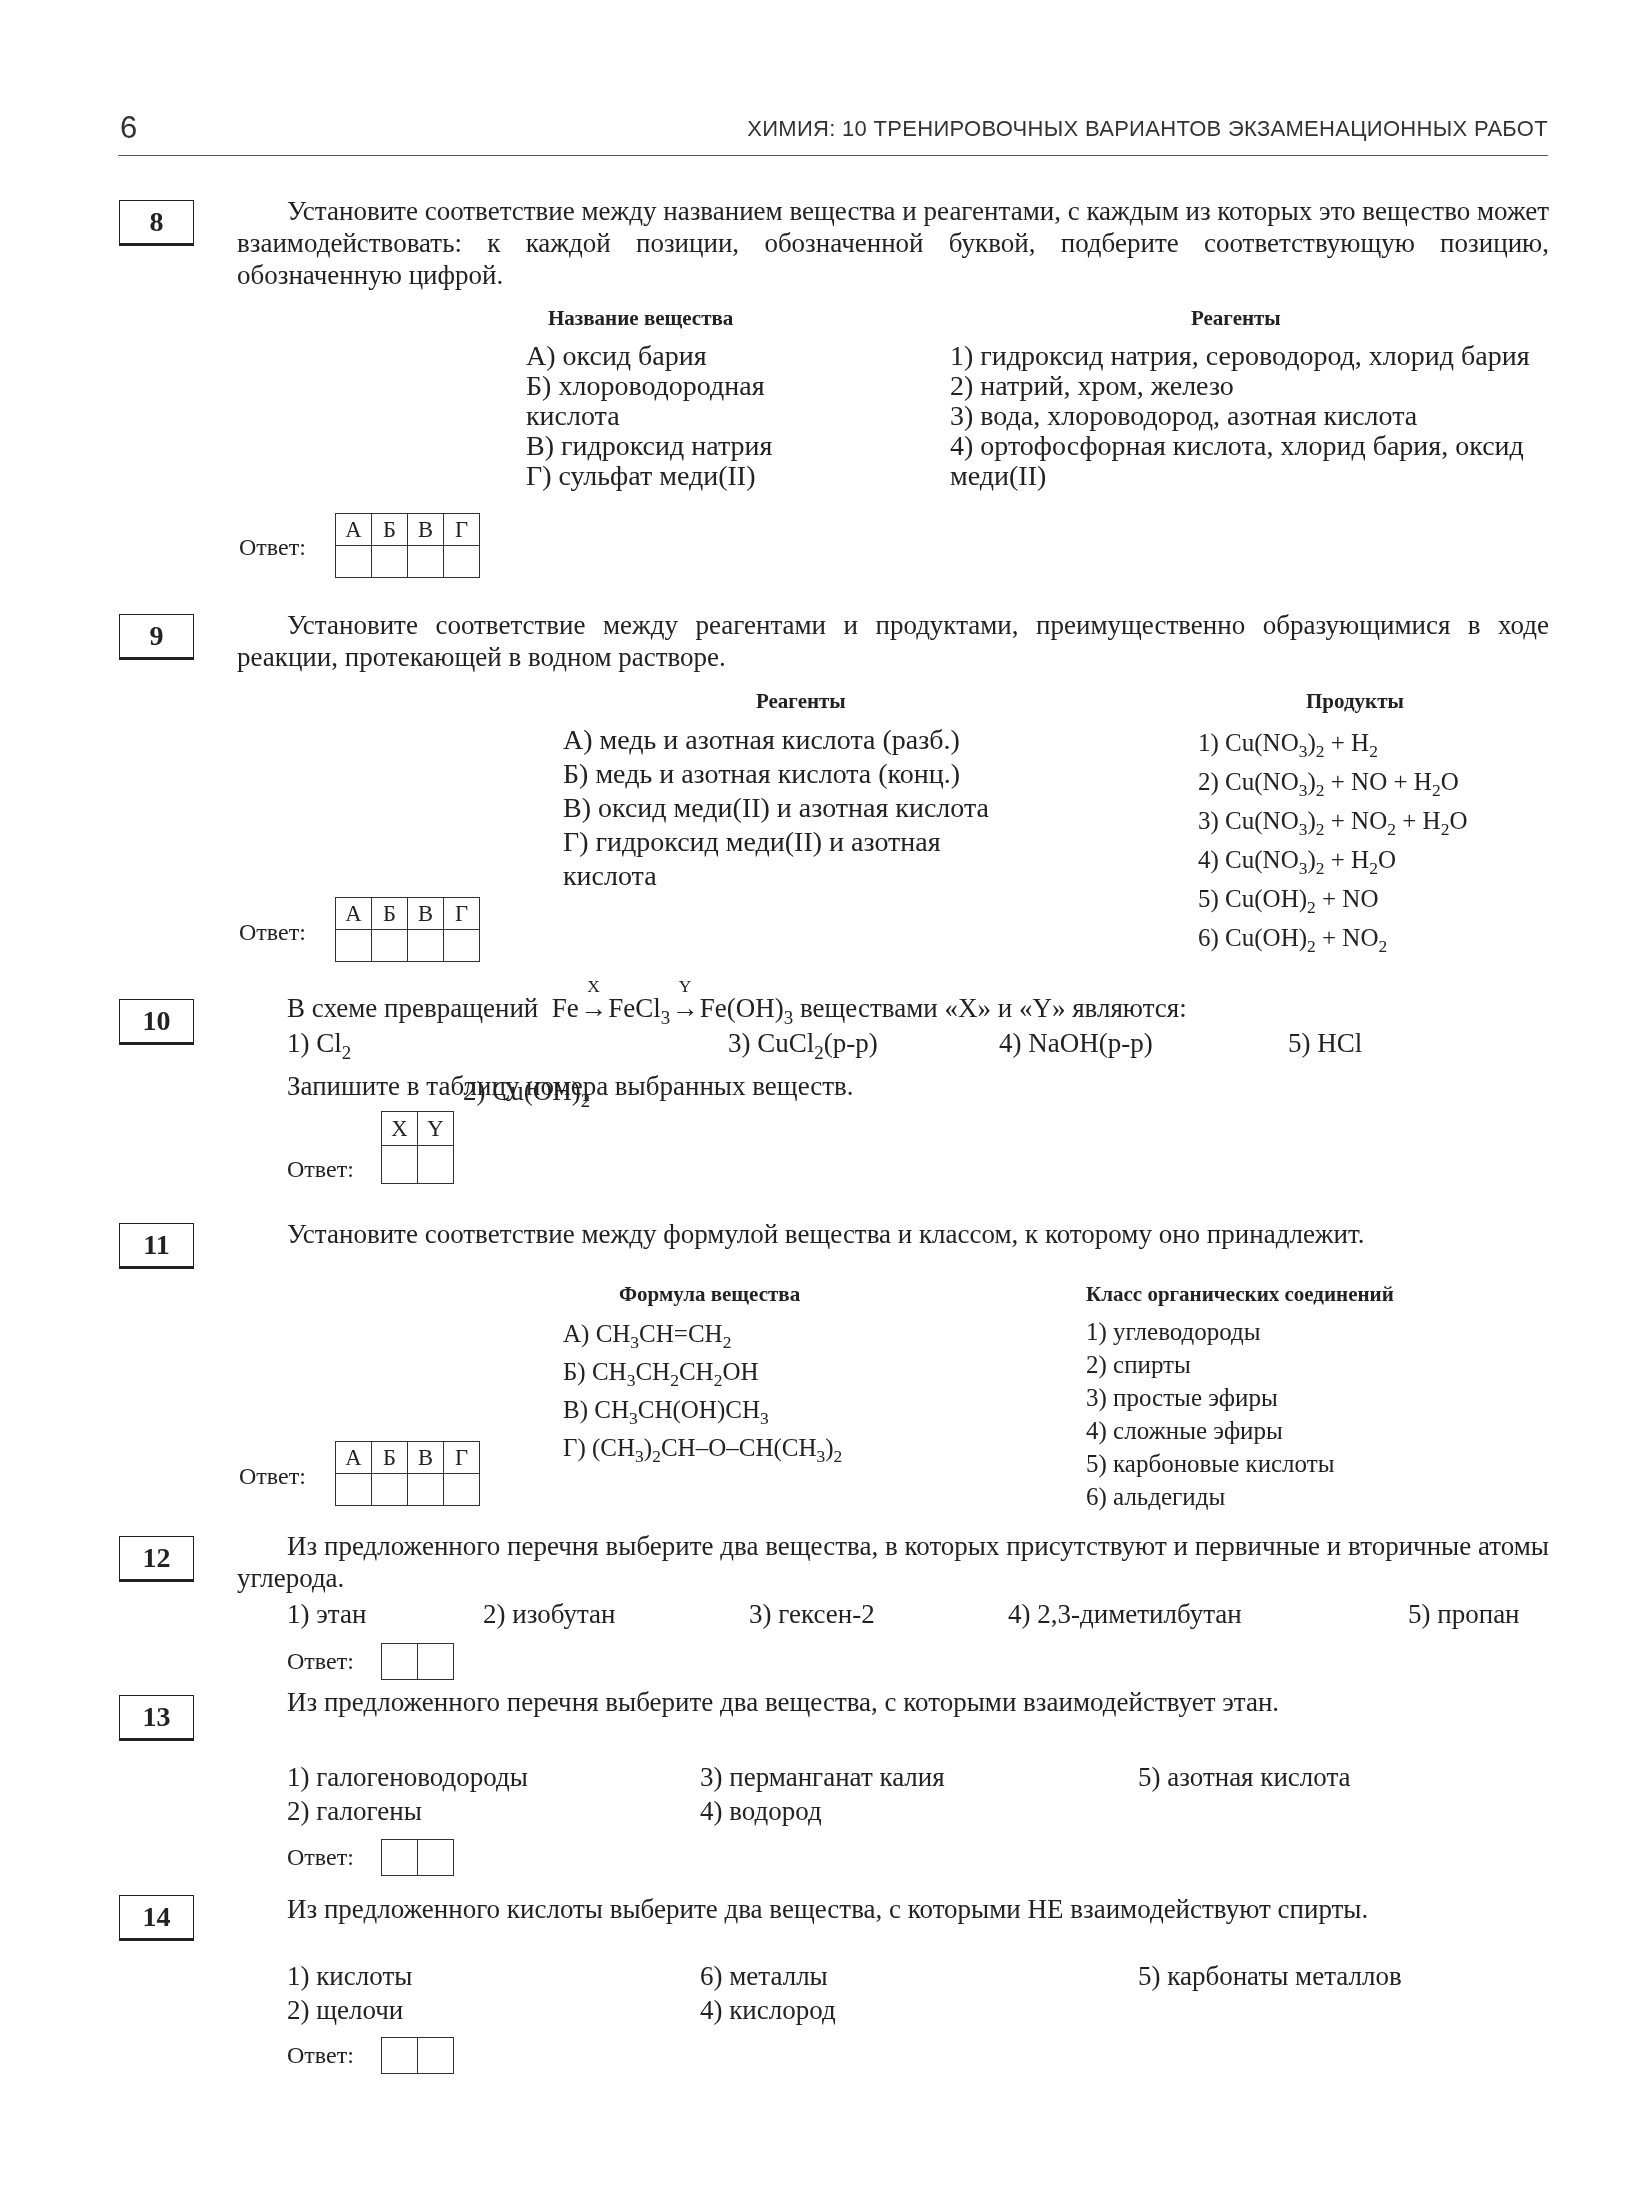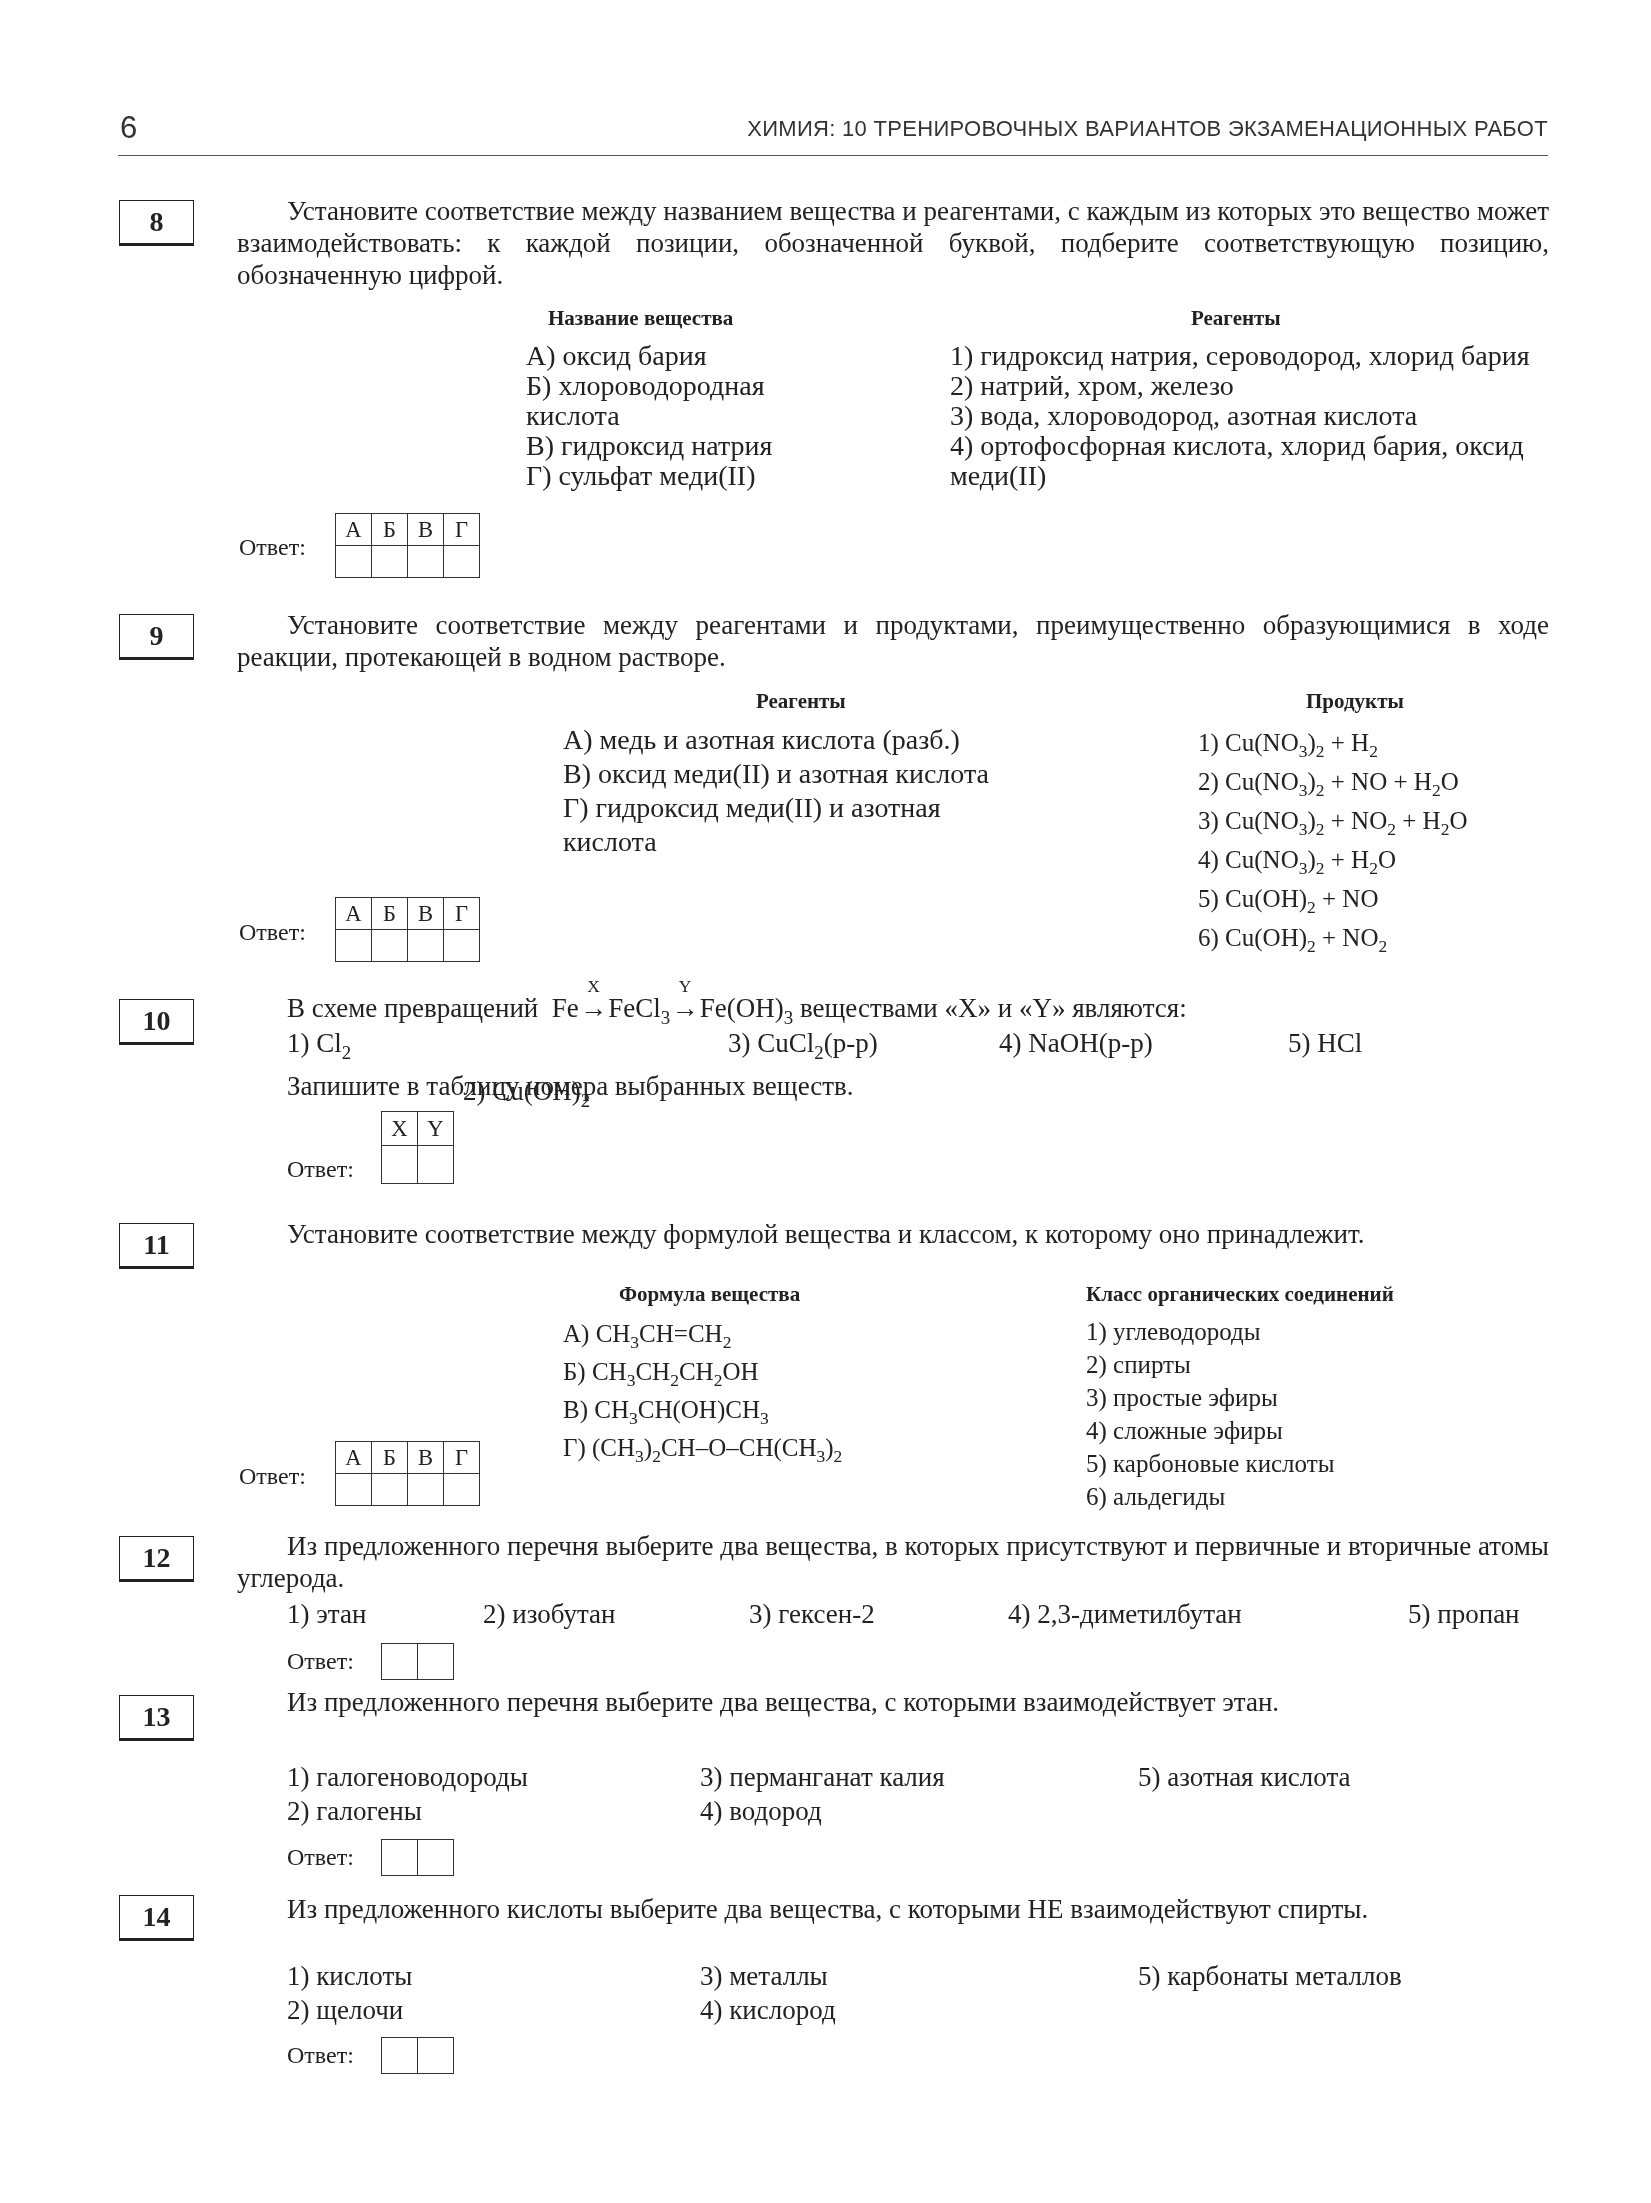--- a/index.html
+++ b/index.html
@@ -68,20 +68,21 @@
     </table>
 </section>
 
 <section>
   <div class="abs qbox" style="top:614px">9</div>
   <div class="abs para" style="top:609px"><span class="ind"></span><span>Установите соответствие между реагентами и продуктами, преимущественно образующимися в ходе реакции, протекающей в водном растворе.</span></div>
   <div class="abs colhead" style="left:756px;top:689px">Реагенты</div>
   <div class="abs colhead" style="left:1306px;top:689px">Продукты</div>
   <div class="abs" style="left:563px;top:723px;width:487px">
     <div class="itemw" style="line-height:34px">А) медь и азотная кислота (разб.)</div>
+    <div class="itemw" style="line-height:34px">Б) медь и азотная кислота (конц.)</div>
     <div class="itemw" style="line-height:34px">В) оксид меди(II) и азотная кислота</div>
     <div class="itemw" style="line-height:34px;width:435px">Г) гидроксид меди(II) и азотная кислота</div>
   </div>
   <div class="abs" style="left:1198px;top:723px">
     <div class="item" style="line-height:39px">1) Cu(NO<sub>3</sub>)<sub>2</sub> + H<sub>2</sub></div>
     <div class="item" style="line-height:39px">2) Cu(NO<sub>3</sub>)<sub>2</sub> + NO + H<sub>2</sub>O</div>
     <div class="item" style="line-height:39px">3) Cu(NO<sub>3</sub>)<sub>2</sub> + NO<sub>2</sub> + H<sub>2</sub>O</div>
     <div class="item" style="line-height:39px">4) Cu(NO<sub>3</sub>)<sub>2</sub> + H<sub>2</sub>O</div>
     <div class="item" style="line-height:39px">5) Cu(OH)<sub>2</sub> + NO</div>
     <div class="item" style="line-height:39px">6) Cu(OH)<sub>2</sub> + NO<sub>2</sub></div>
@@ -207,21 +208,21 @@
     </tr>
   </tbody>
     </table>
 </section>
 
 <section>
   <div class="abs qbox" style="top:1895px">14</div>
   <div class="abs para" style="top:1893px"><span class="ind"></span><span>Из предложенного кислоты выберите два вещества, с которыми НЕ взаимодействуют спирты.</span></div>
   <div class="abs opt" style="left:287px;top:1961px">1) кислоты</div>
   <div class="abs opt" style="left:287px;top:1995px">2) щелочи</div>
-  <div class="abs opt" style="left:700px;top:1961px">3) металлы</div>
+  <div class="abs opt" style="left:700px;top:1961px">6) металлы</div>
   <div class="abs opt" style="left:700px;top:1995px">4) кислород</div>
   <div class="abs opt" style="left:1138px;top:1961px">5) карбонаты металлов</div>
   <div class="abs ans-label" style="left:287px;top:2042px">Ответ:</div>
   <table class="ans ans2" style="left:381px;top:2037px">
     <tbody>
         <tr>
       <td></td>
       <td></td>
     </tr>
   </tbody>

